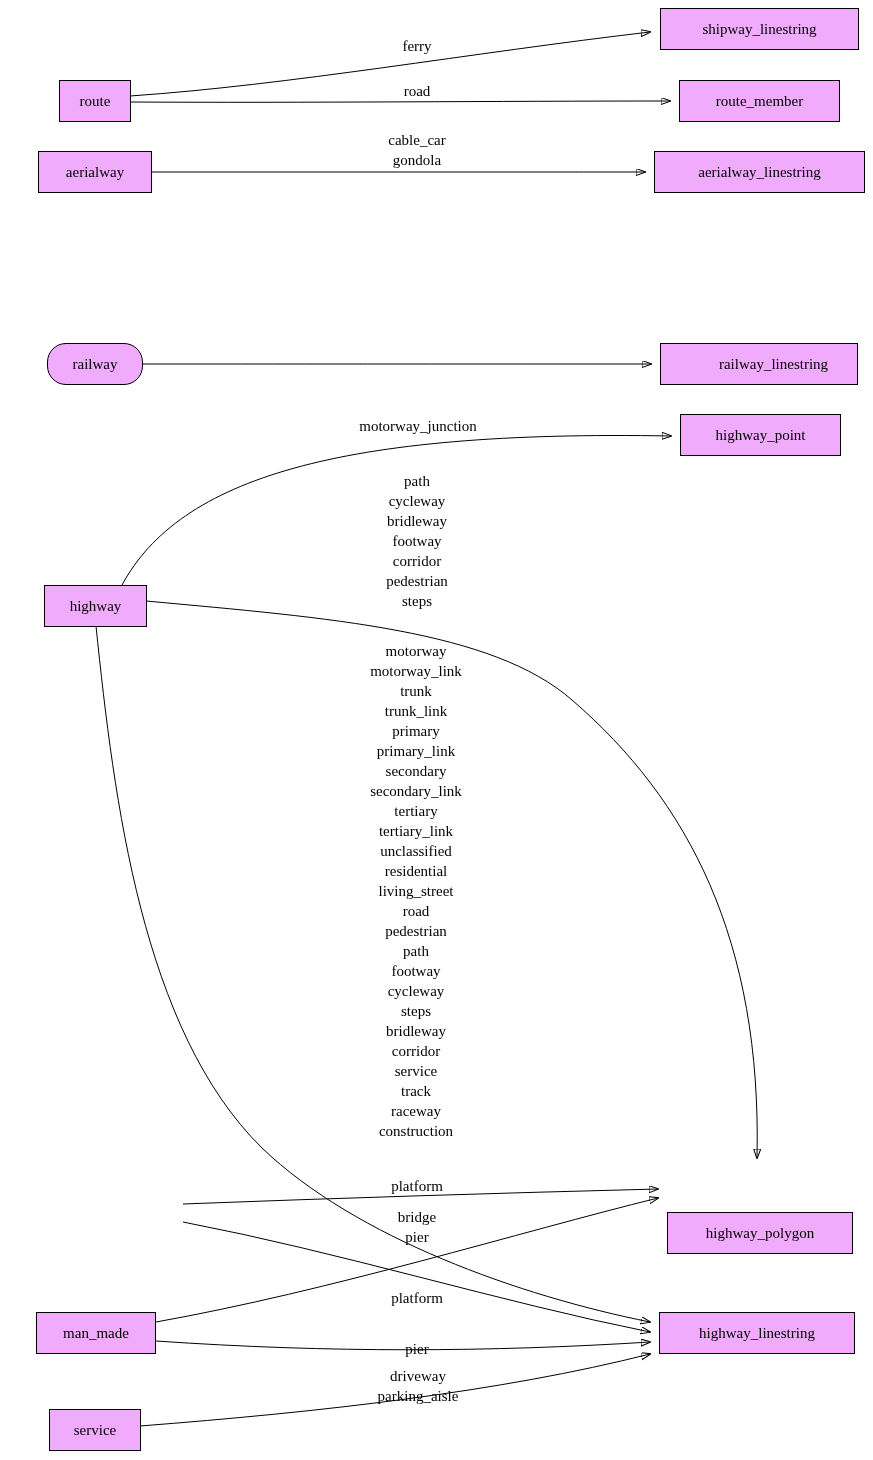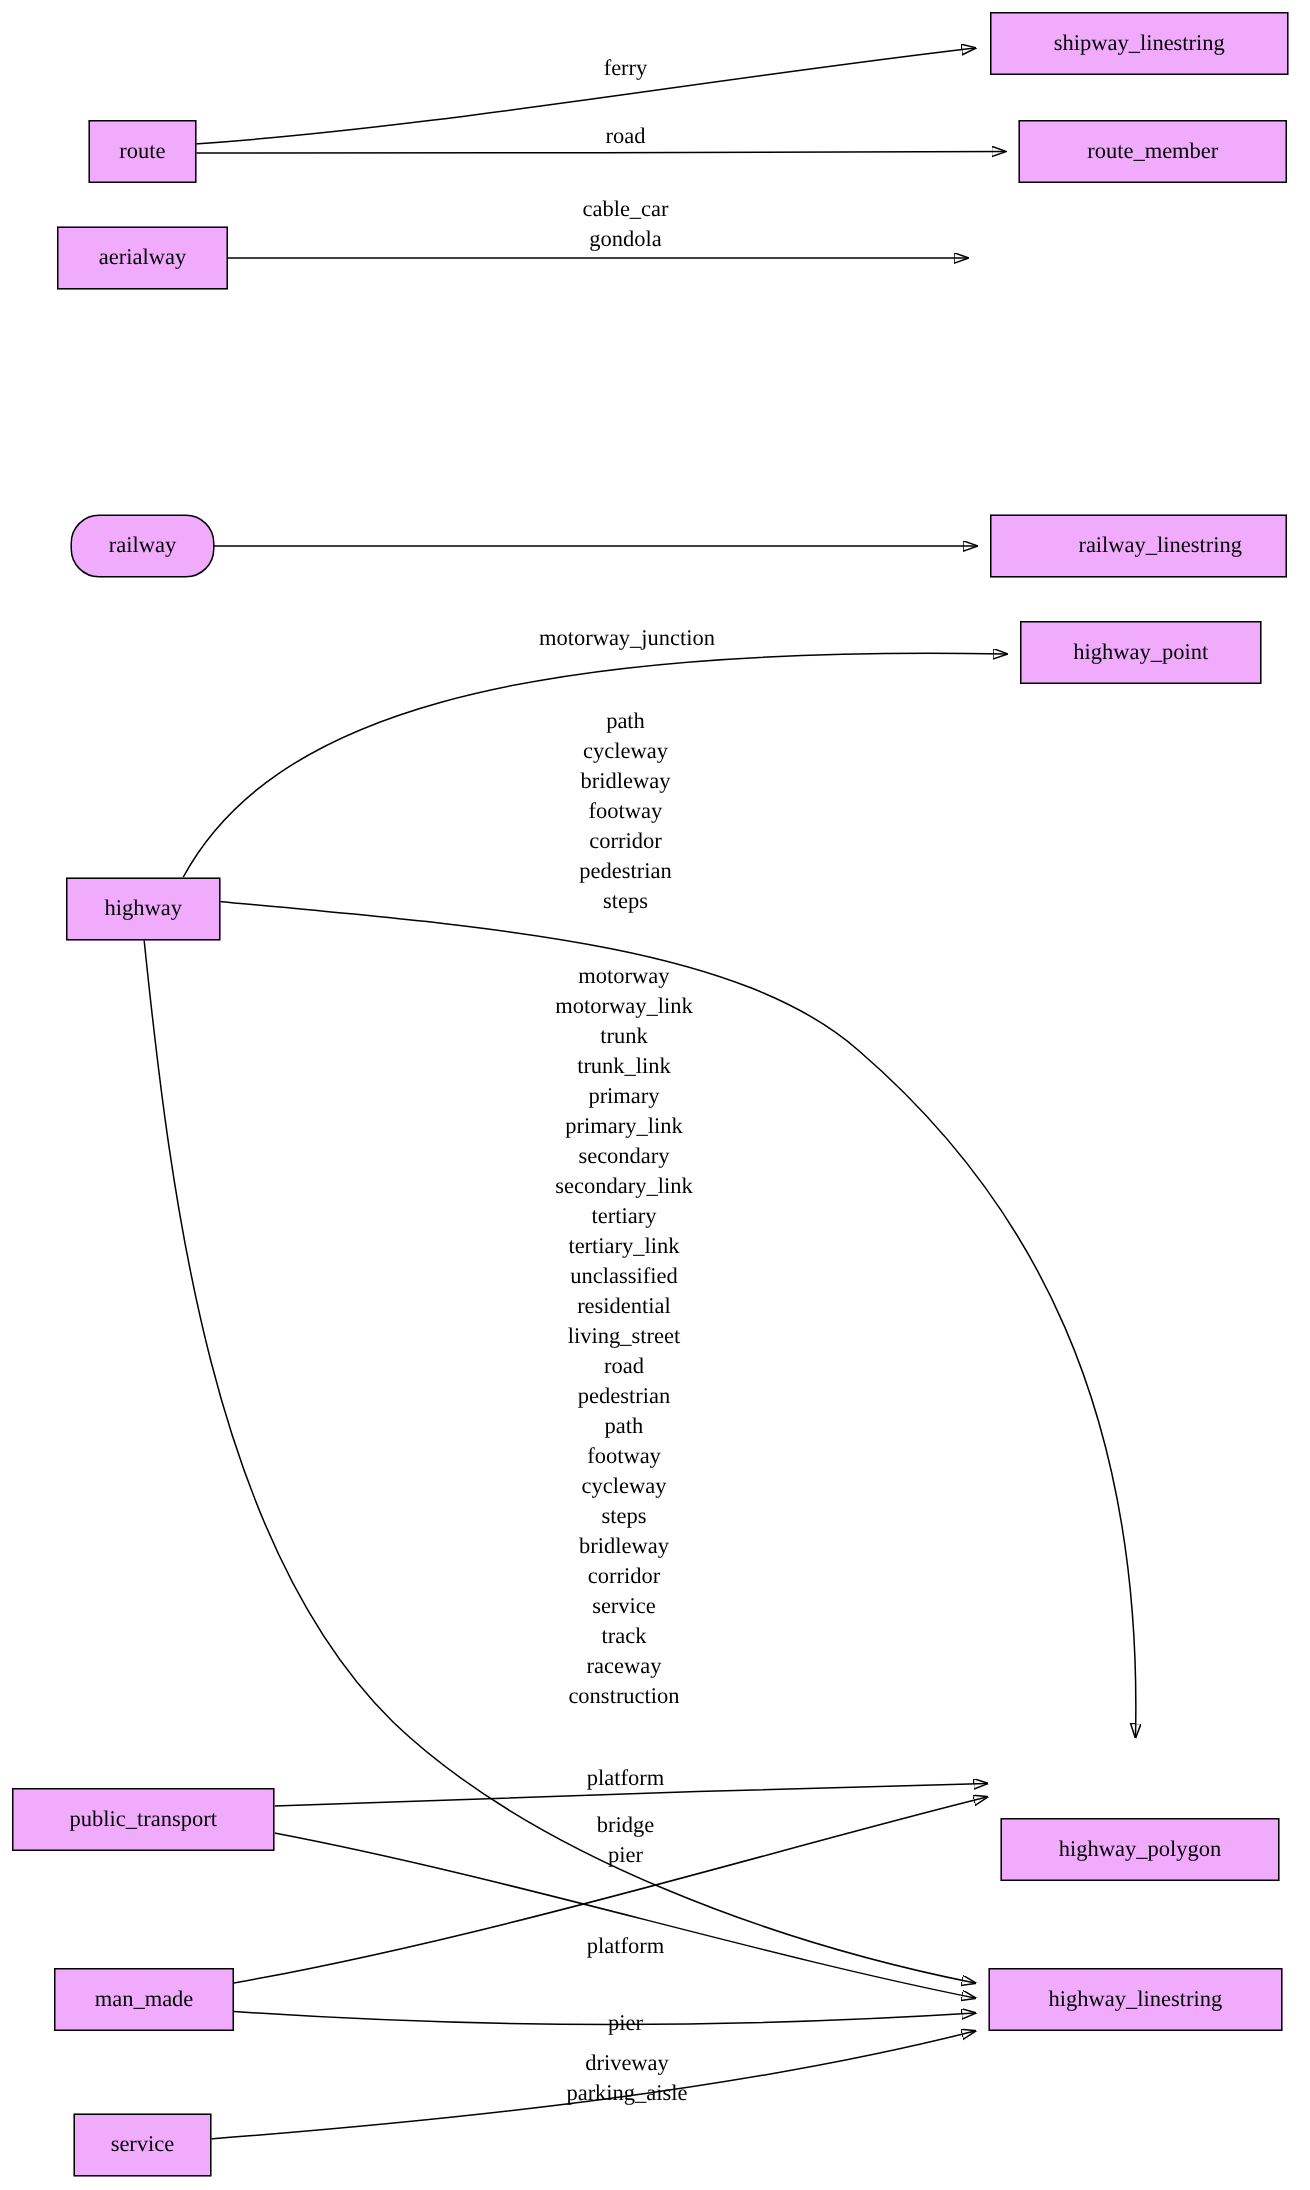--- a/index.html
+++ b/index.html
@@ -64,26 +64,26 @@
     <path d="M156,1322 C330,1291 520,1232 658,1198" marker-end="url(#arrow)"></path>
     <path d="M183,1222 C340,1252 500,1302 650,1332" marker-end="url(#arrow)"></path>
     <path d="M156,1341 C330,1353 490,1352 650,1342" marker-end="url(#arrow)"></path>
     <path d="M140,1426 C320,1412 500,1392 650,1354" marker-end="url(#arrow)"></path>
   </svg>
 
   <div class="node" style="left:59px;  top:80px;   width:72px;  height:42px;">route</div>
   <div class="node" style="left:38px;  top:151px;  width:114px; height:42px;">aerialway</div>
   <div class="node" style="left:47px;  top:343px;  width:96px;  height:42px;border-radius:19px;">railway</div>
   <div class="node" style="left:44px;  top:585px;  width:103px; height:42px;">highway</div>
-  <div class="node" style="left:8px;   top:1192px; width:175px; height:42px;">public_transport</div>
   <div class="node" style="left:36px;  top:1312px; width:120px; height:42px;">man_made</div>
   <div class="node" style="left:49px;  top:1409px; width:92px;  height:42px;">service</div>
 
   <div class="node" style="left:660px; top:8px;    width:199px; height:42px;">shipway_linestring</div>
-  <div class="node" style="left:679px; top:80px;   width:179px; height:42px;">route_member</div>
+  <div class="node" style="left:679px; top:80px;   width:161px; height:42px;">route_member</div>
+  <div class="node" style="left:654px; top:151px;  width:211px; height:42px;">aerialway_linestring</div>
   <div class="node" style="left:660px; top:343px;  width:198px; height:42px;padding-left:29px;">railway_linestring</div>
   <div class="node" style="left:680px; top:414px;  width:161px; height:42px;">highway_point</div>
   <div class="node" style="left:667px; top:1212px; width:186px; height:42px;">highway_polygon</div>
   <div class="node" style="left:659px; top:1312px; width:196px; height:42px;">highway_linestring</div>
 
   <div class="edge-label" style="left:417px; top:36px;">ferry</div>
   <div class="edge-label" style="left:417px; top:81px;">road</div>
   <div class="edge-label" style="left:417px; top:130px;">cable_car
 gondola</div>
   <div class="edge-label" style="left:418px; top:416px;">motorway_junction</div>

